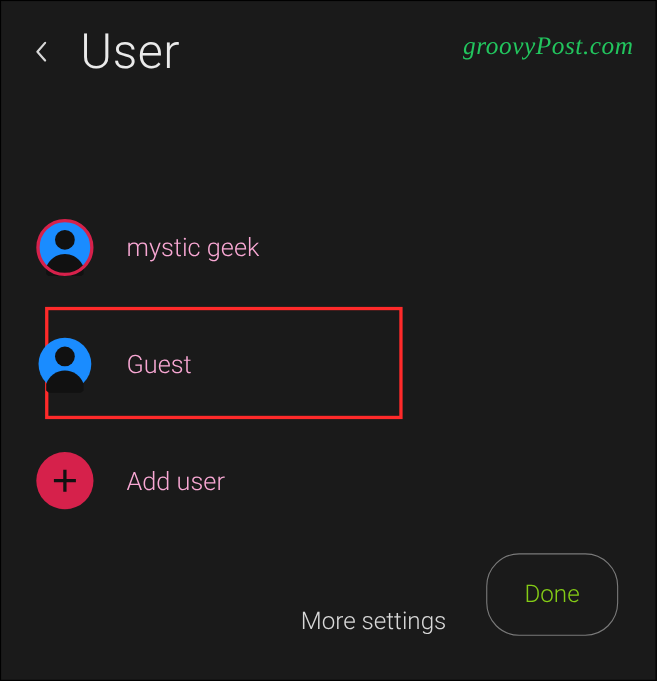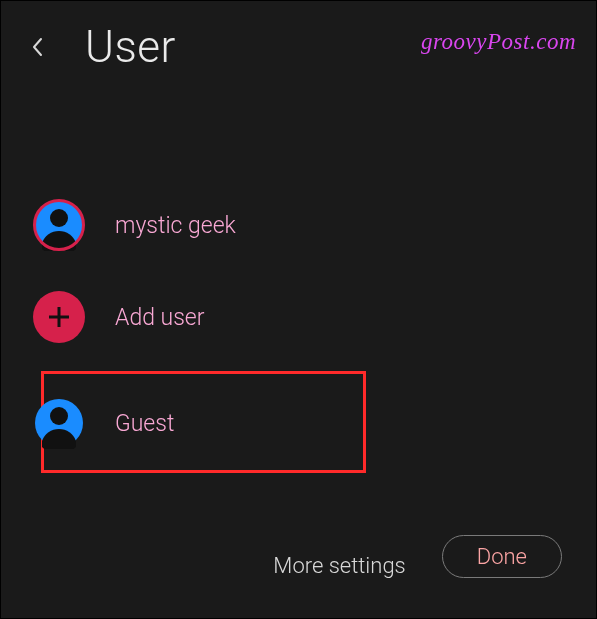--- a/index.html
+++ b/index.html
@@ -14,21 +14,20 @@
       font-family: -apple-system, BlinkMacSystemFont, "Segoe UI", Roboto, sans-serif;
       color: #d8d8d8;
       position: relative;
       overflow: hidden;
       border: 1px solid #000;
     }
     .header {
       display: flex;
       align-items: center;
       padding: 20px 20px 10px 24px;
-      gap: 12px;
     }
     .back-chevron {
       width: 24px;
       height: 24px;
       display: flex;
       align-items: center;
       justify-content: center;
       cursor: pointer;
       margin-right: 24px;
     }
@@ -42,21 +41,21 @@
       color: #eaeaea;
       letter-spacing: 0.5px;
     }
     .watermark {
       position: absolute;
       top: 28px;
       right: 20px;
       font-family: Georgia, "Times New Roman", serif;
       font-style: italic;
       font-size: 23px;
-      color: #d946ef;
+      color: #22c55e;
       letter-spacing: 0.5px;
     }
     .list {
       margin-top: 96px;
       padding: 0 20px;
     }
     .item {
       display: flex;
       align-items: center;
       padding: 20px 12px;
@@ -123,24 +122,24 @@
     }
     .more-settings {
       font-size: 22px;
       font-weight: 300;
       color: #d8d8d8;
       cursor: pointer;
     }
     .done-button {
       border: 1.5px solid #7a7a7a;
       border-radius: 30px;
-      padding: 8px 34px;
+      padding: 24px 34px;
       font-size: 22px;
       font-weight: 300;
-      color: #fca5a5;
+      color: #84cc16;
       cursor: pointer;
       background: transparent;
     }
     .item-guest {
       margin-top: 14px;
       margin-bottom: 14px;
     }
   </style>
 </head>
 <body>
@@ -163,42 +162,42 @@
       <svg class="avatar-svg" viewBox="0 0 52 52">
         <circle cx="26" cy="26" r="24" fill="#1a8cff"></circle>
         <circle cx="26" cy="19" r="9" fill="#111"></circle>
         <path d="M 9 44 A 18 18 0 0 1 43 44 L 43 50 A 24 24 0 0 1 9 50 Z" fill="#111"></path>
       </svg>
       <div class="ring"></div>
     </div>
     <div class="item-label">mystic geek</div>
   </div>
 
+  <div class="item item-guest">
+    <div class="highlight-box"></div>
+    <div class="icon-wrap">
+      <svg class="avatar-svg" viewBox="0 0 52 52">
+        <circle cx="26" cy="26" r="24" fill="#1a8cff"></circle>
+        <circle cx="26" cy="19" r="9" fill="#111"></circle>
+        <path d="M 9 44 A 18 18 0 0 1 43 44 L 43 50 A 24 24 0 0 1 9 50 Z" fill="#111"></path>
+      </svg>
+    </div>
+    <div class="item-label">Guest</div>
+  </div>
+
   <div class="item">
     <div class="icon-wrap">
       <div class="add-circle">
         <svg viewBox="0 0 28 28">
           <line x1="14" y1="4" x2="14" y2="24" stroke="#111" stroke-width="3"></line>
           <line x1="4" y1="14" x2="24" y2="14" stroke="#111" stroke-width="3"></line>
         </svg>
       </div>
     </div>
     <div class="item-label">Add user</div>
   </div>
 
-  <div class="item item-guest">
-    <div class="highlight-box"></div>
-    <div class="icon-wrap">
-      <svg class="avatar-svg" viewBox="0 0 52 52">
-        <circle cx="26" cy="26" r="24" fill="#1a8cff"></circle>
-        <circle cx="26" cy="19" r="9" fill="#111"></circle>
-        <path d="M 9 44 A 18 18 0 0 1 43 44 L 43 50 A 24 24 0 0 1 9 50 Z" fill="#111"></path>
-      </svg>
-    </div>
-    <div class="item-label">Guest</div>
-  </div>
-
 </div>
 
 <div class="footer">
   <div class="more-settings">More settings</div>
   <div class="done-button">Done</div>
 </div>
 
 </body></html>

